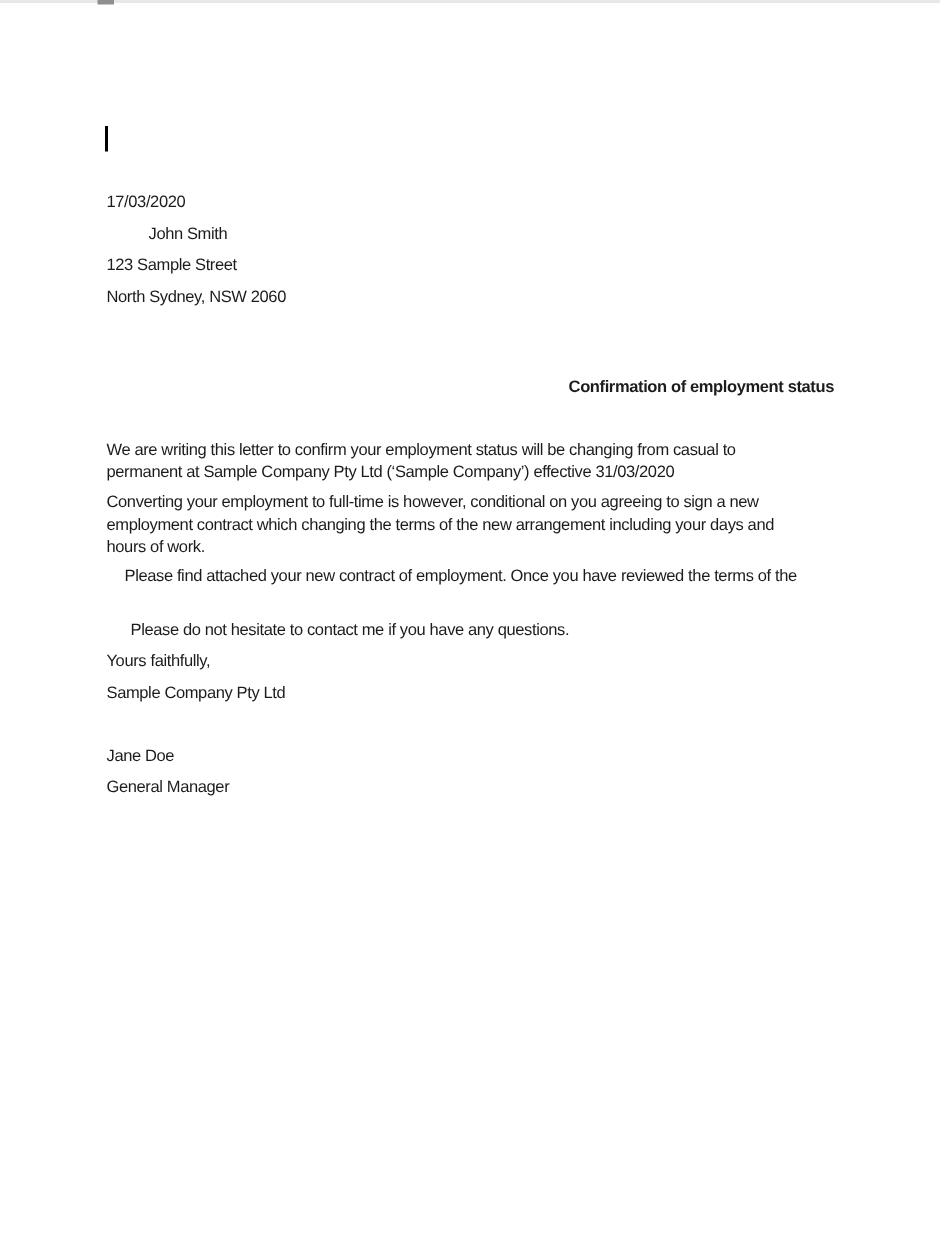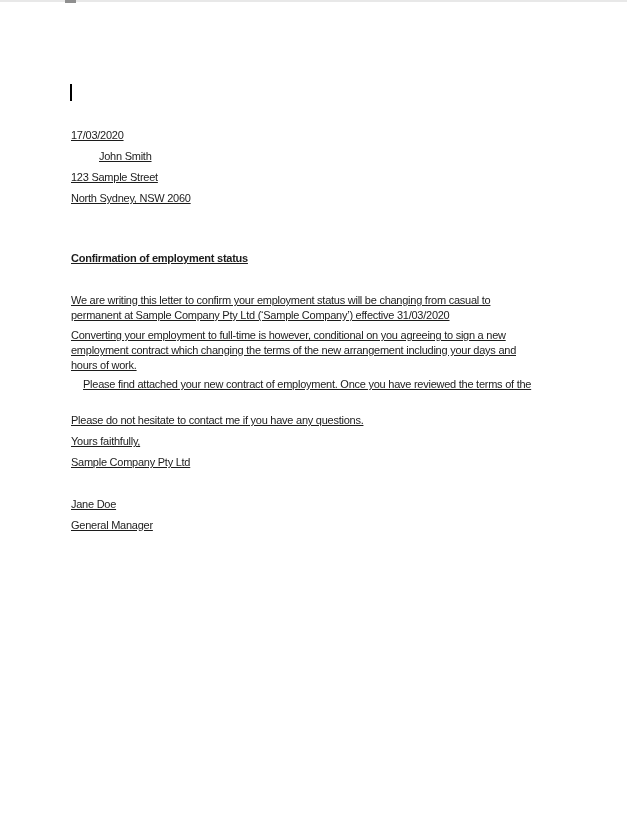--- a/index.html
+++ b/index.html
@@ -34,40 +34,39 @@
     background: #000000;
   }
   .tline {
     position: absolute;
     left: 71px; right: 71px;
     font-size: 11px;
     line-height: 15px;
     letter-spacing: -0.25px;
     white-space: nowrap;
     color: #1c1c1c;
-    text-decoration: underline;
   }
   .para { line-height: 15px; }
   .para .pline { white-space: nowrap; }
   .heading {
-    text-align: left;
+    text-align: right;
     font-weight: bold;
     white-space: nowrap;
   }
   
   .y-date      { top: 128px; }
   .y-name      { top: 149px; margin-left: 28px; }
   .y-street    { top: 170px; }
   .y-city      { top: 191px; }
   .y-salute    { top: 231px; }
   .y-heading   { top: 251px; }
   .y-p1        { top: 293px; }
   .y-p2        { top: 328px; }
   .y-p3        { top: 377px; margin-left: 12px; }
-  .y-p4        { top: 413px; }
+  .y-p4        { top: 413px; margin-left: 16px; }
   .y-valedict  { top: 434px; }
   .y-company   { top: 455px; }
   .y-signatory { top: 497px; }
   .y-sigtitle  { top: 518px; }
 </style>
 </head>
 <body>
 
 <div class="page">
 

